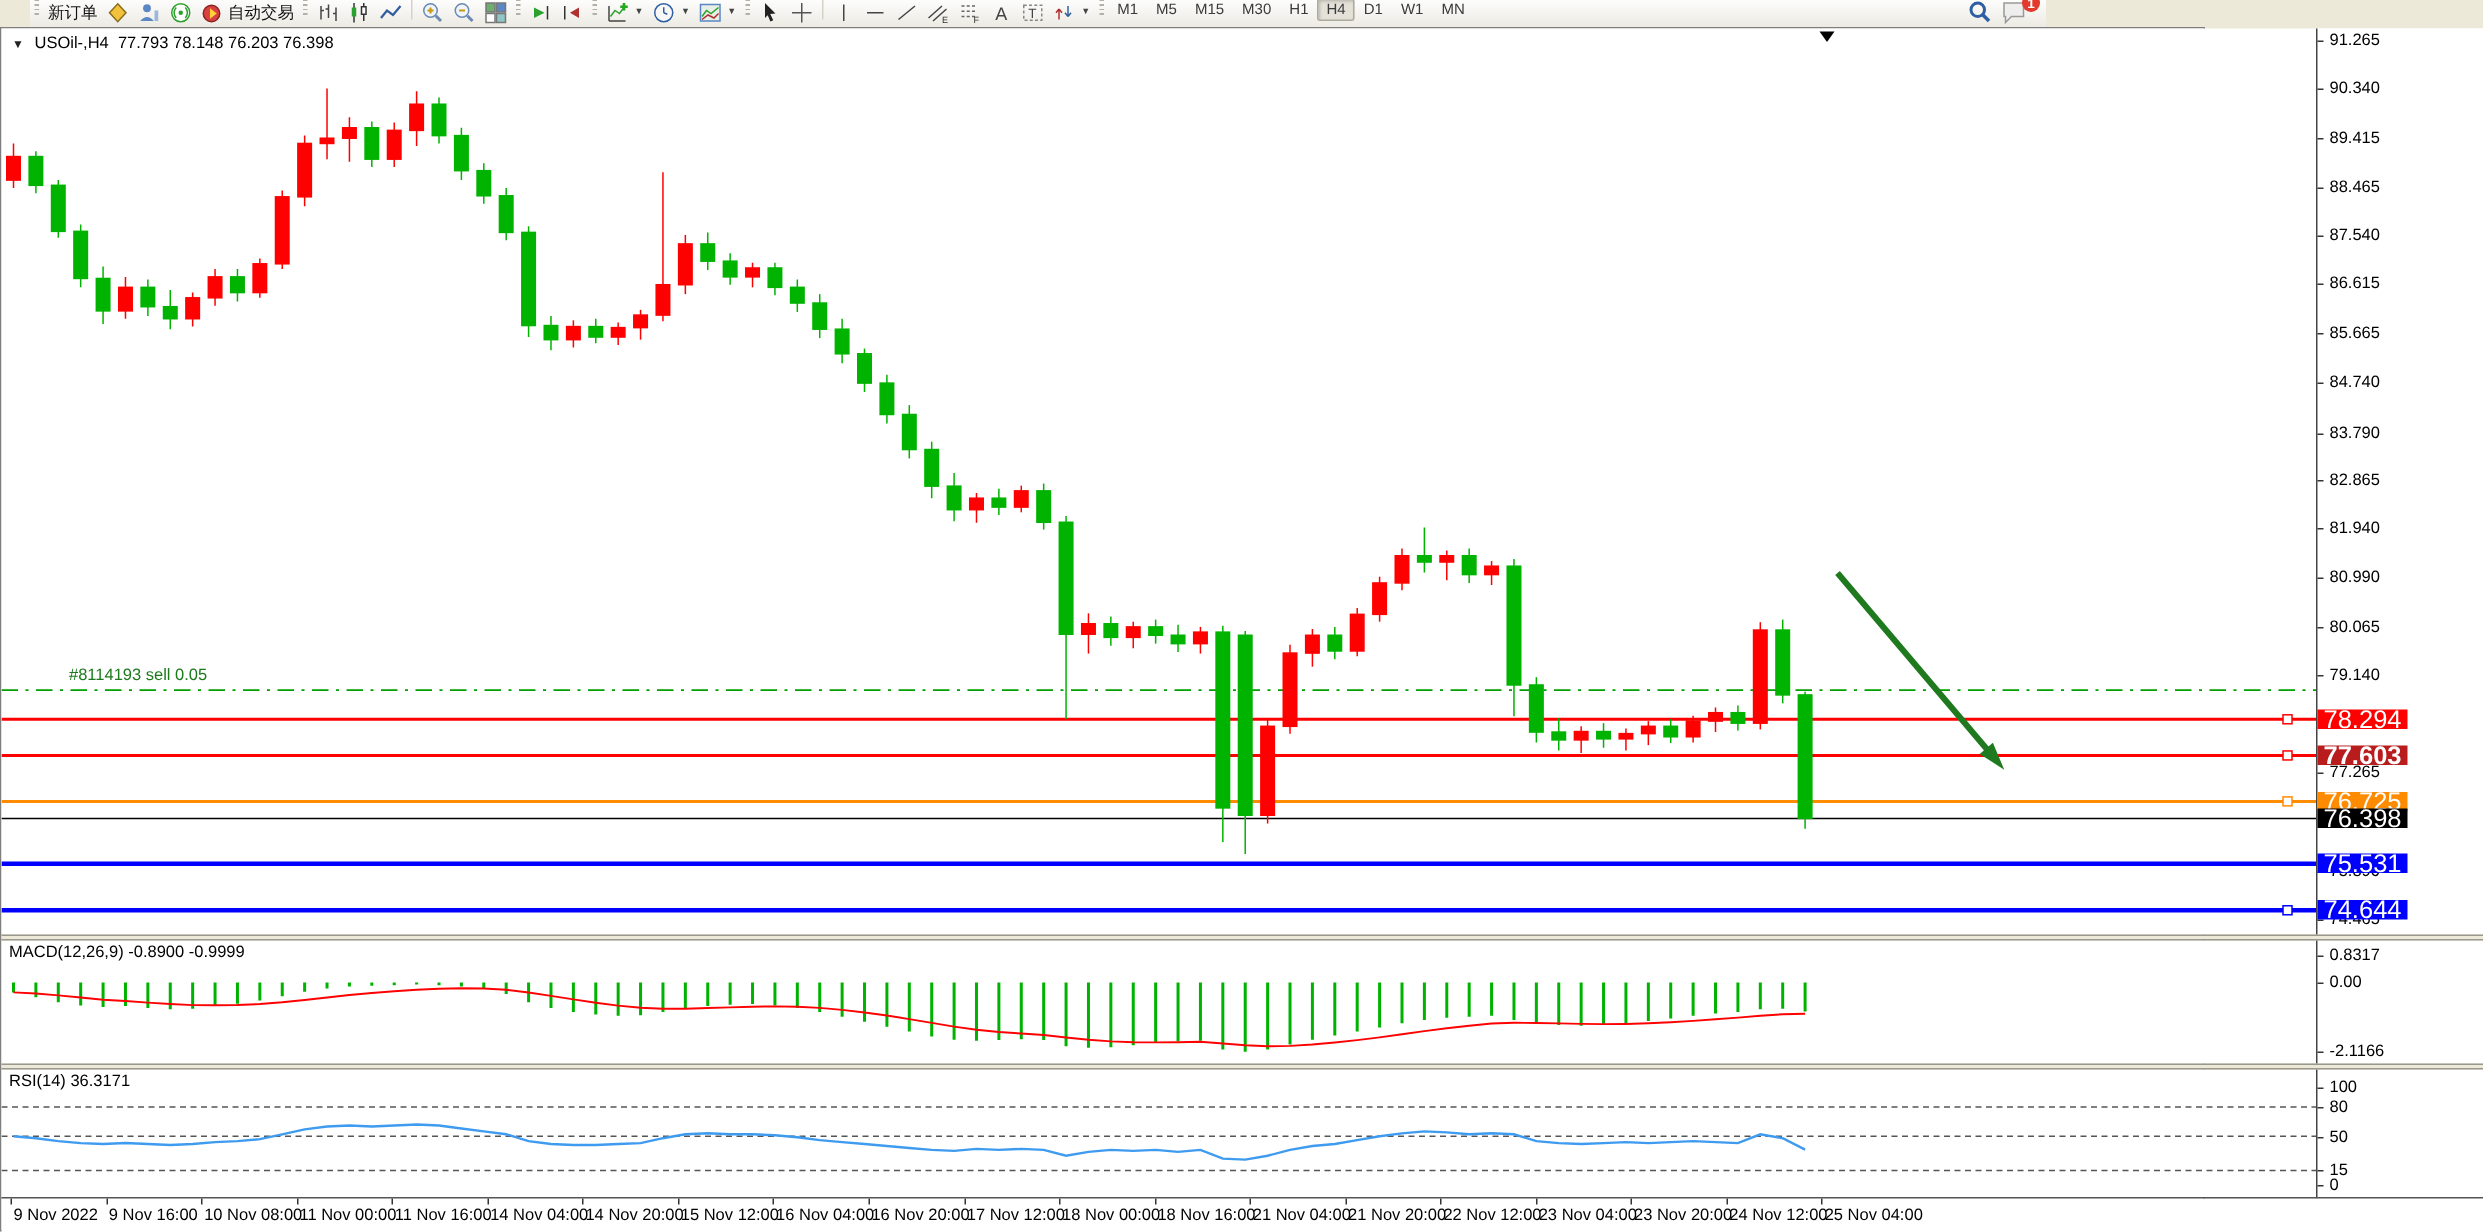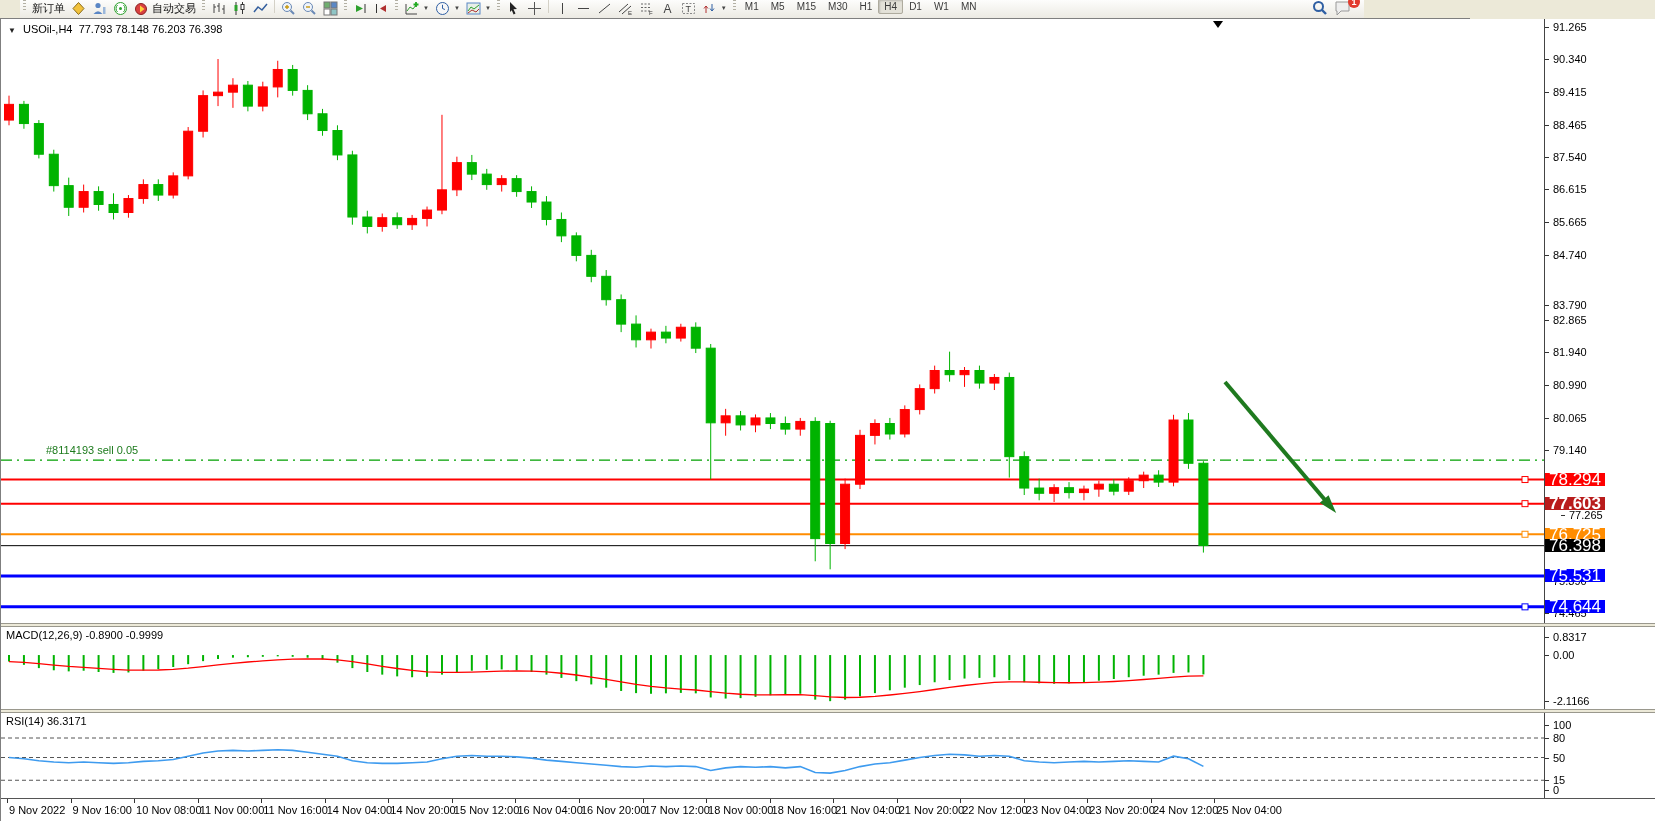--- a/index.html
+++ b/index.html
@@ -590,27 +590,27 @@
   <div id="bottom-line"></div>
   <div id="price-axis">
       <div class="axis-tick" style="top: 2.104px;"><i></i>91.265</div>
       <div class="axis-tick" style="top: 34.368px;"><i></i>90.340</div>
       <div class="axis-tick" style="top: 66.632px;"><i></i>89.415</div>
       <div class="axis-tick" style="top: 99.768px;"><i></i>88.465</div>
       <div class="axis-tick" style="top: 132.032px;"><i></i>87.540</div>
       <div class="axis-tick" style="top: 164.296px;"><i></i>86.615</div>
       <div class="axis-tick" style="top: 197.432px;"><i></i>85.665</div>
       <div class="axis-tick" style="top: 229.696px;"><i></i>84.740</div>
-      <div class="axis-tick" style="top: 280px;"><i></i>83.790</div>
+      <div class="axis-tick" style="top: 264px;"><i></i>83.790</div>
       <div class="axis-tick" style="top: 295.096px;"><i></i>82.865</div>
       <div class="axis-tick" style="top: 327.36px;"><i></i>81.940</div>
       <div class="axis-tick" style="top: 360.496px;"><i></i>80.990</div>
       <div class="axis-tick" style="top: 392.76px;"><i></i>80.065</div>
       <div class="axis-tick" style="top: 425.024px;"><i></i>79.140</div>
-      <div class="axis-tick" style="top: 490.424px; margin-left: 16px;"><i></i>77.265</div>
+      <div class="axis-tick" style="top: 490.424px;"><i></i>77.265</div>
       <div class="axis-tick" style="top: 555.824px;"><i></i>75.390</div>
       <div class="axis-tick" style="top: 588.088px;"><i></i>74.465</div>
       <div class="axis-tick" style="top: 611.968px;"><i></i>0.8317</div>
       <div class="axis-tick" style="top: 630.058px;"><i></i>0.00</div>
       <div class="axis-tick" style="top: 676.096px;"><i></i>-2.1166</div>
       <div class="axis-tick" style="top: 700px; text-align: right;"><i></i>100</div>
       <div class="axis-tick" style="top: 713px;"><i></i>80</div>
       <div class="axis-tick" style="top: 732.5px;"><i></i>50</div>
       <div class="axis-tick" style="top: 755.25px;"><i></i>15</div>
       <div class="axis-tick" style="top: 765px;"><i></i>0</div>

